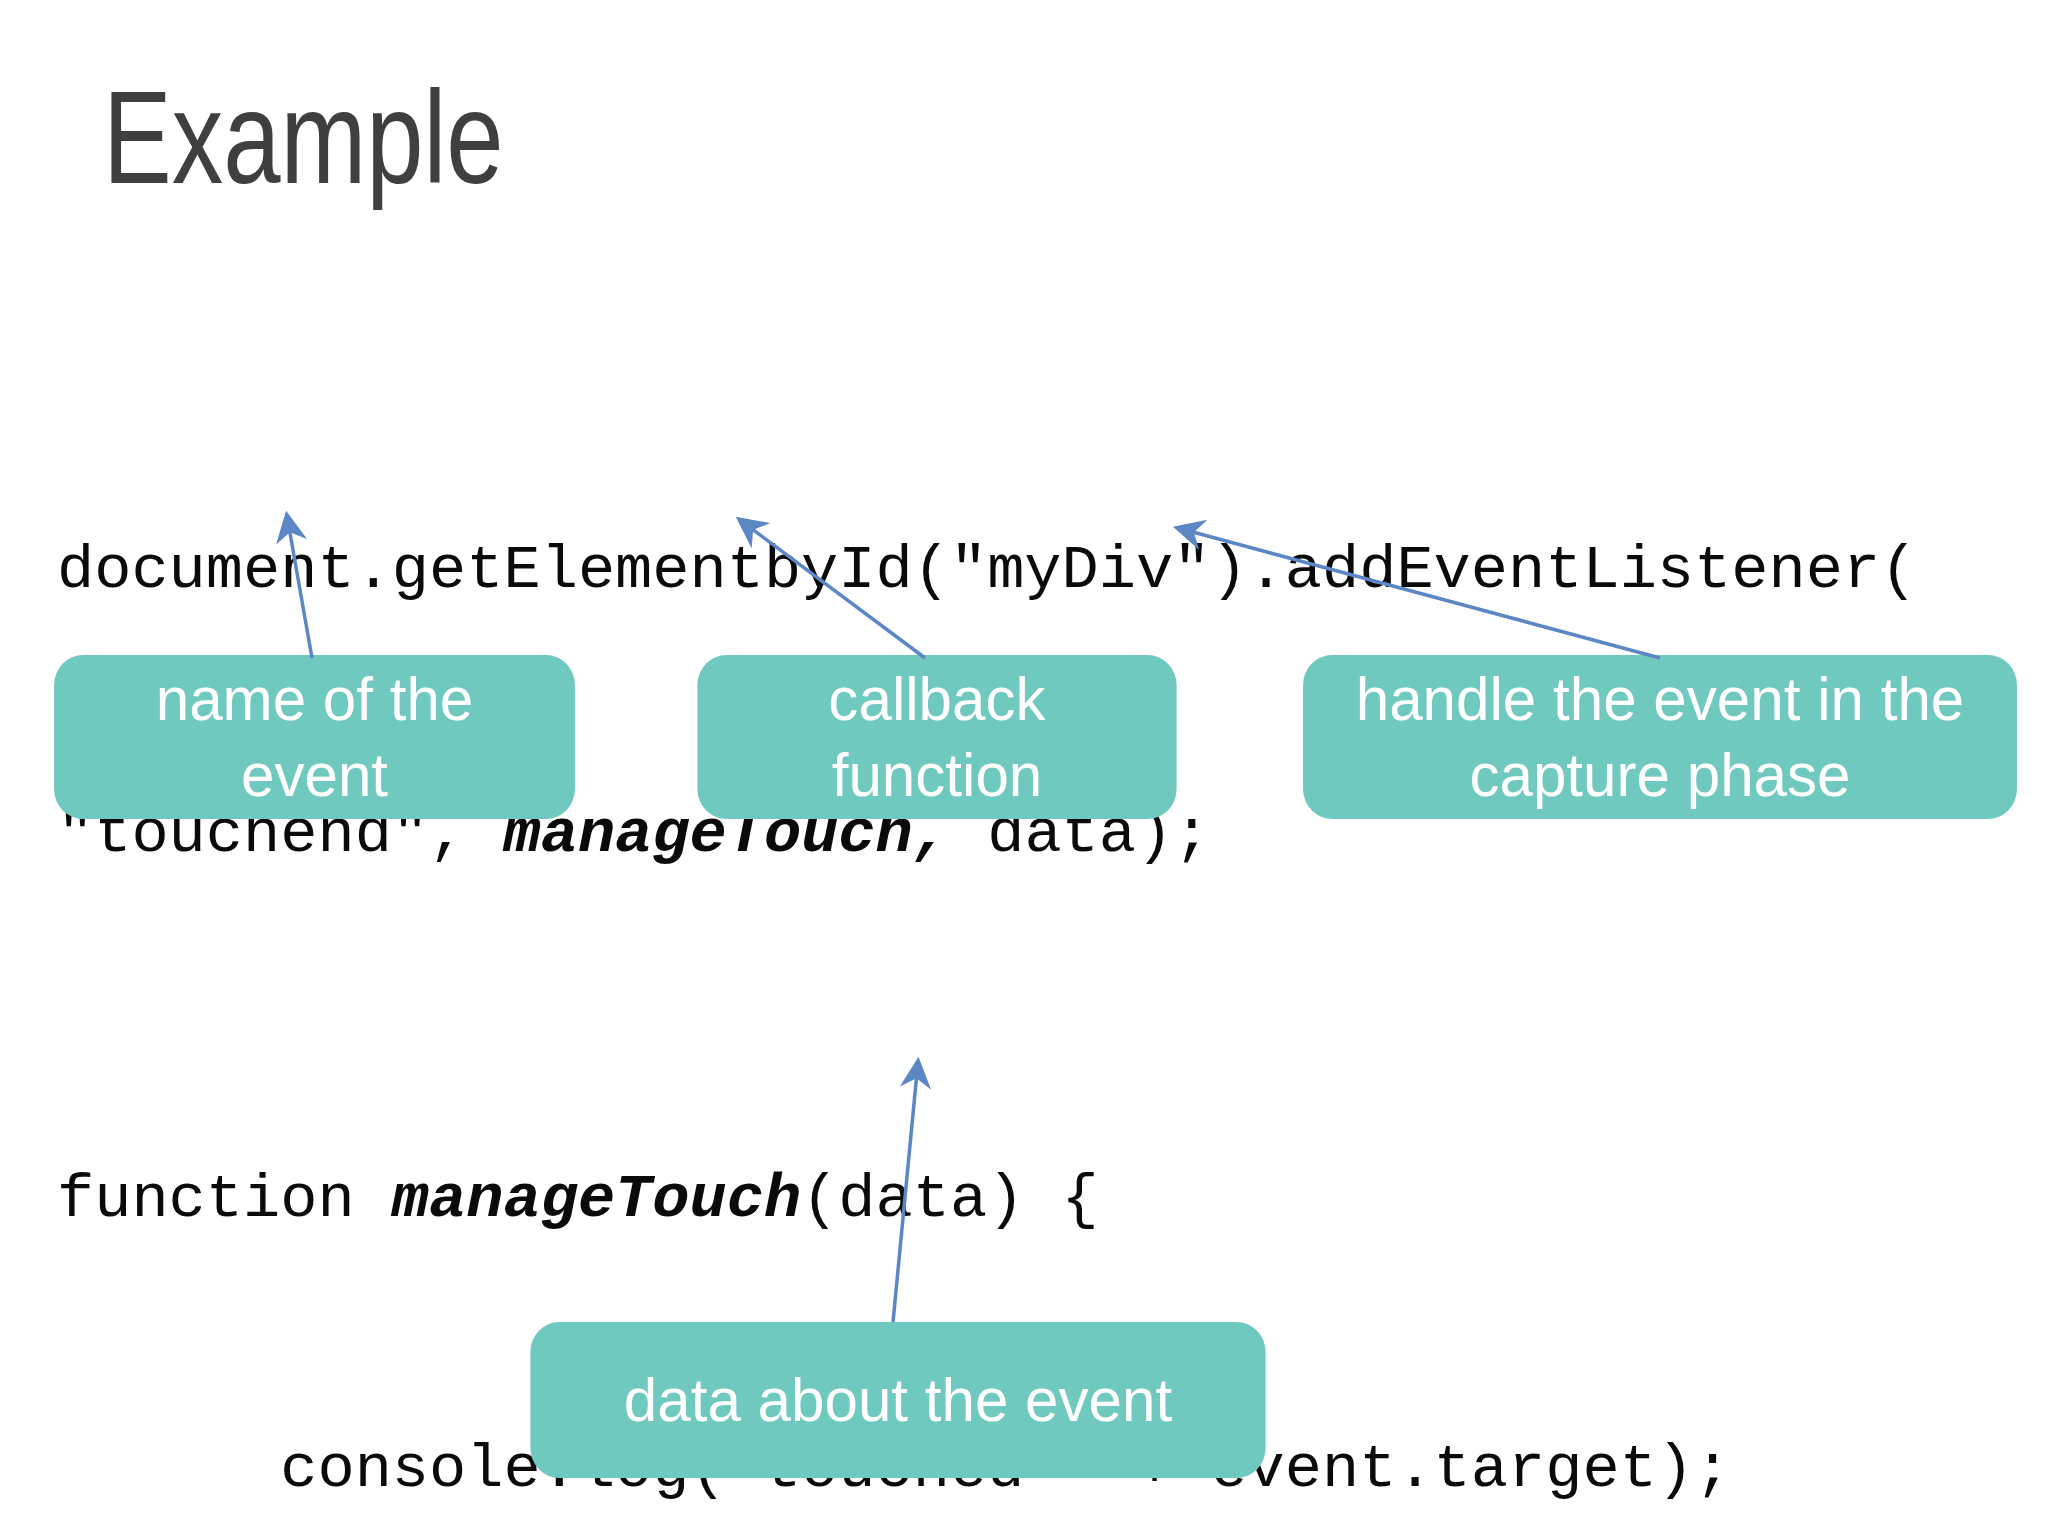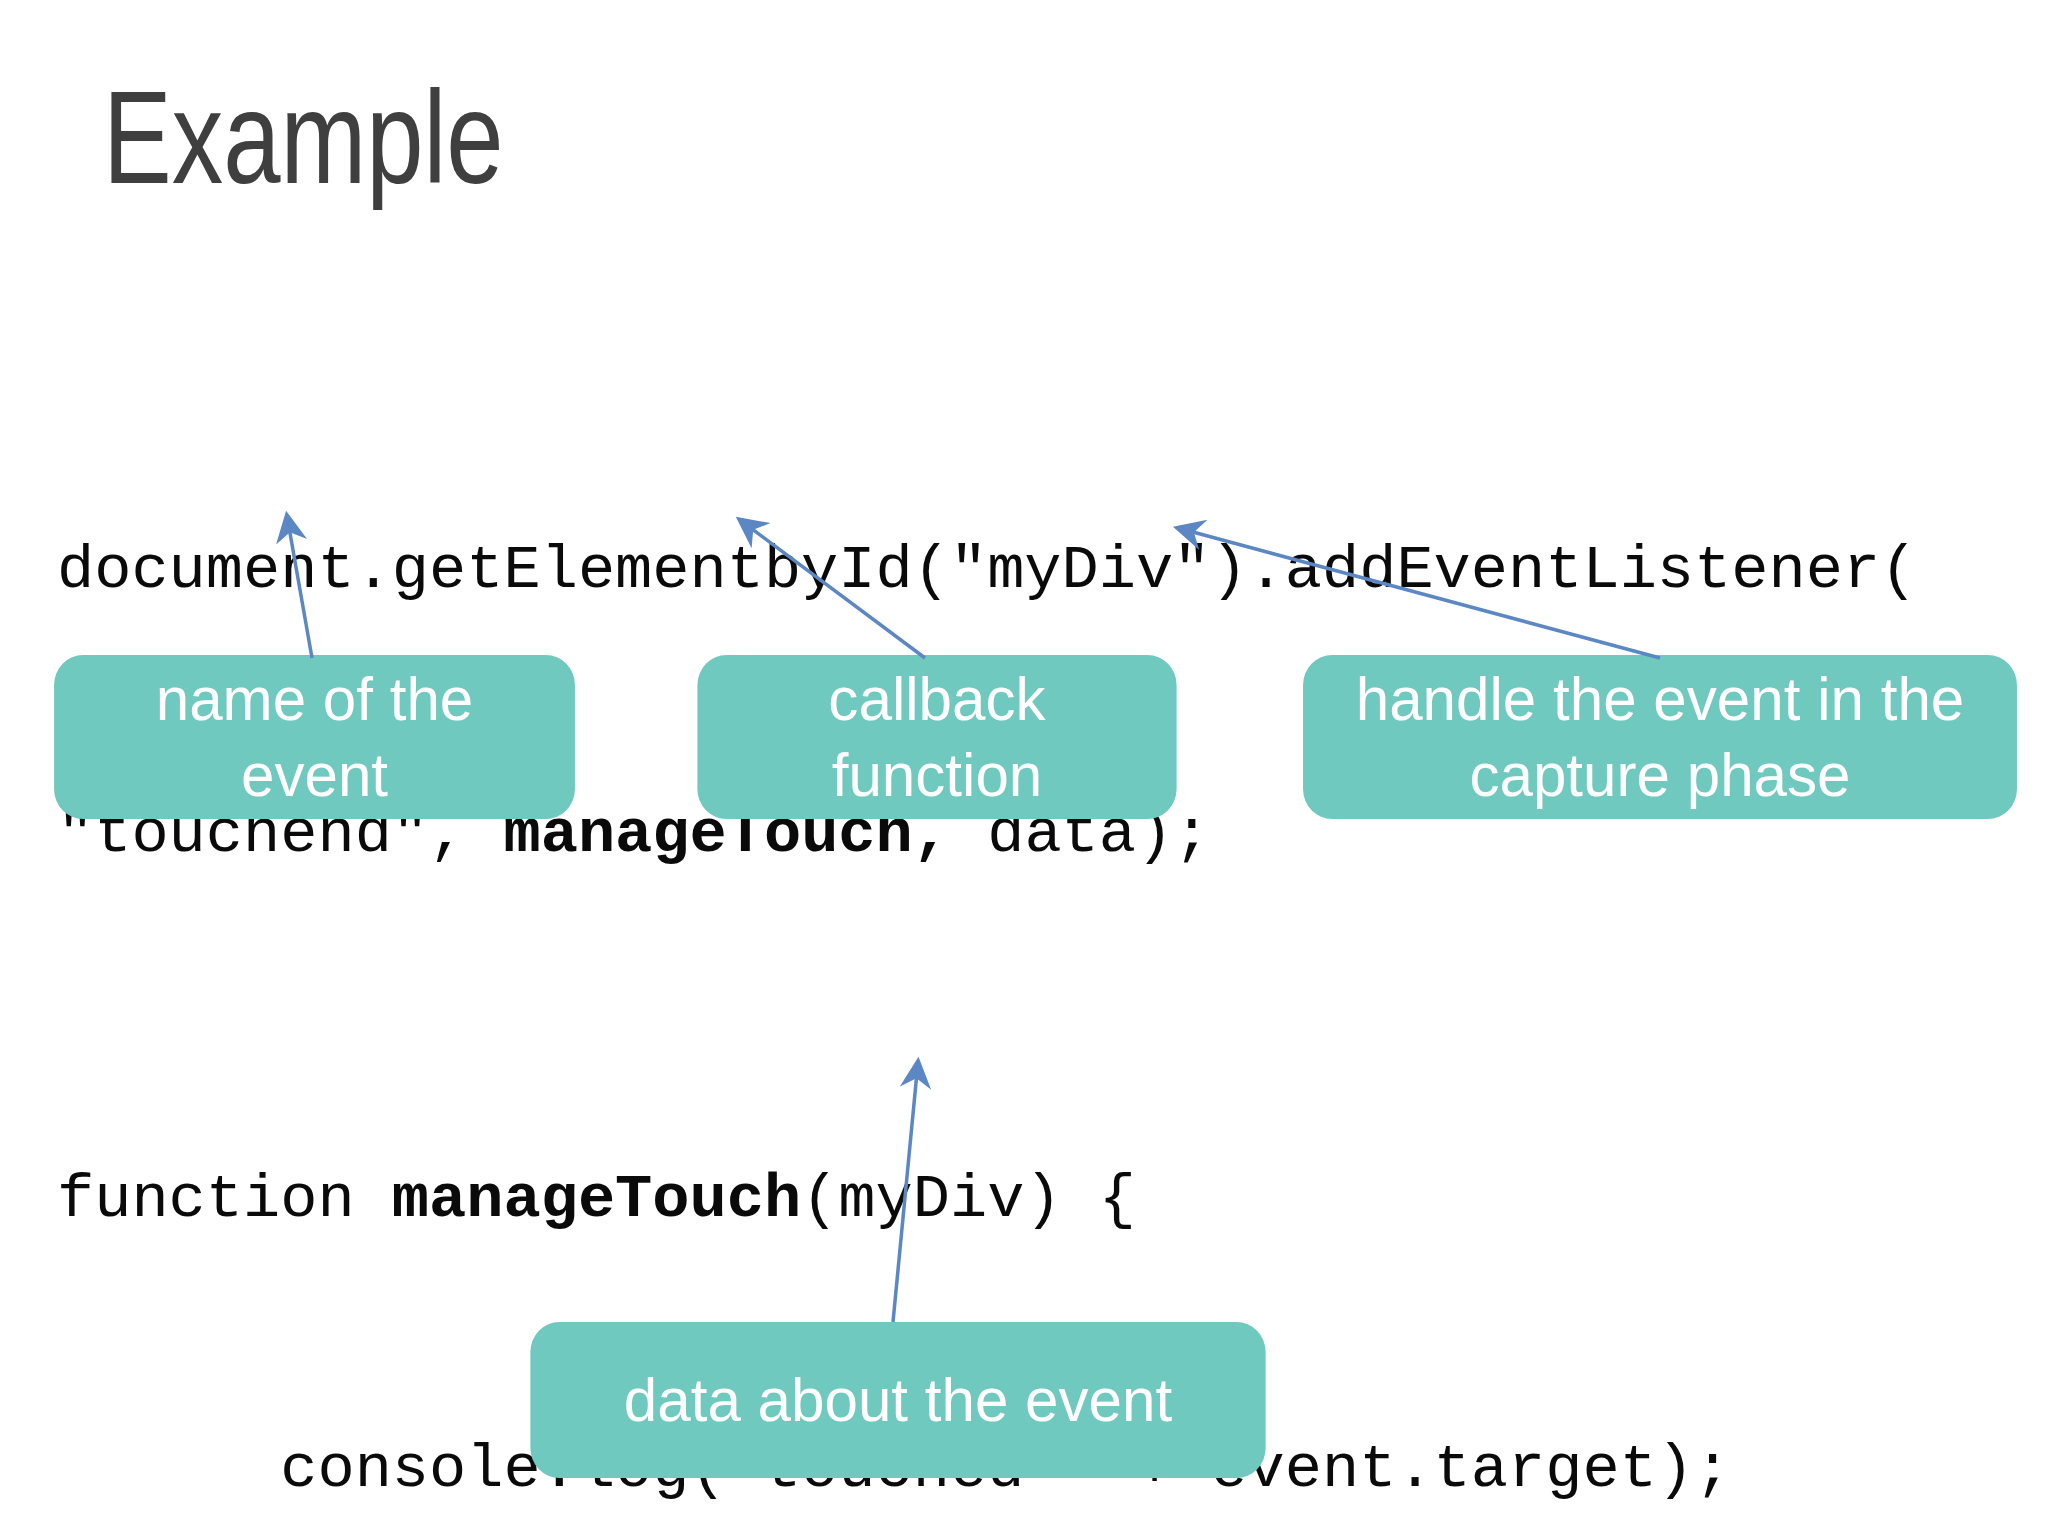--- a/index.html
+++ b/index.html
@@ -15,21 +15,21 @@
     transform:scaleX(0.78); transform-origin:left top;
     white-space:nowrap;
   }
   .code {
     position:absolute;
     font-family:"Liberation Mono","DejaVu Sans Mono",monospace;
     font-size:62px; color:#0a0a0a; white-space:pre;
   }
   #code1 { left:57px; top:351px; line-height:88px; }
   #code2 { left:57px; top:975px; line-height:90px; }
-  .code .b { font-weight:bold; }
+  .code .b { font-weight:bold;font-style:italic; }
   .code-line { display:block; }
   .callout {
     position:absolute;
     background:#6fc9be; color:#ffffff;
     border-radius:30px;
     display:flex; flex-direction:column;
     align-items:center; justify-content:center;
     text-align:center;
     font-size:62px; font-weight:300; line-height:76px;
     transform:scaleX(0.97); transform-origin:center;
@@ -63,21 +63,21 @@
   <div class="callout" id="callout-2" style="background: rgb(111, 201, 190); color: rgb(255, 255, 255);">
     <span>callback</span>
     <span>function</span>
   </div>
   <div class="callout" id="callout-3" style="background: rgb(111, 201, 190); color: rgb(255, 255, 255);">
     <span>handle the event in the</span>
     <span>capture phase</span>
   </div>
 
   <div class="code" id="code2" style="color: rgb(10, 10, 10);">
-    <span class="code-line"><span>function </span><span class="b">manageTouch</span><span>(myDiv) {</span></span>
+    <span class="code-line"><span>function </span><span class="b">manageTouch</span><span>(data) {</span></span>
     <span class="code-line"><span>      console.log("touched " + event.target);</span></span>
     
   </div>
 
   <div class="callout" id="callout-4" style="background: rgb(111, 201, 190); color: rgb(255, 255, 255);">
     <span>data about the event</span>
   </div>
 
   <svg id="arrow-layer" viewBox="0 0 2048 1536" xmlns="http://www.w3.org/2000/svg">
     <defs>

